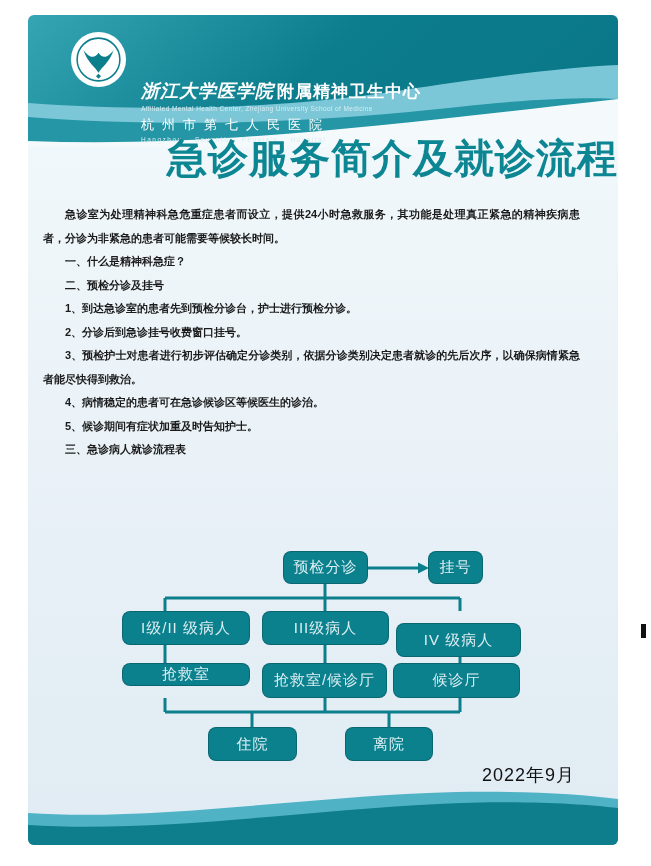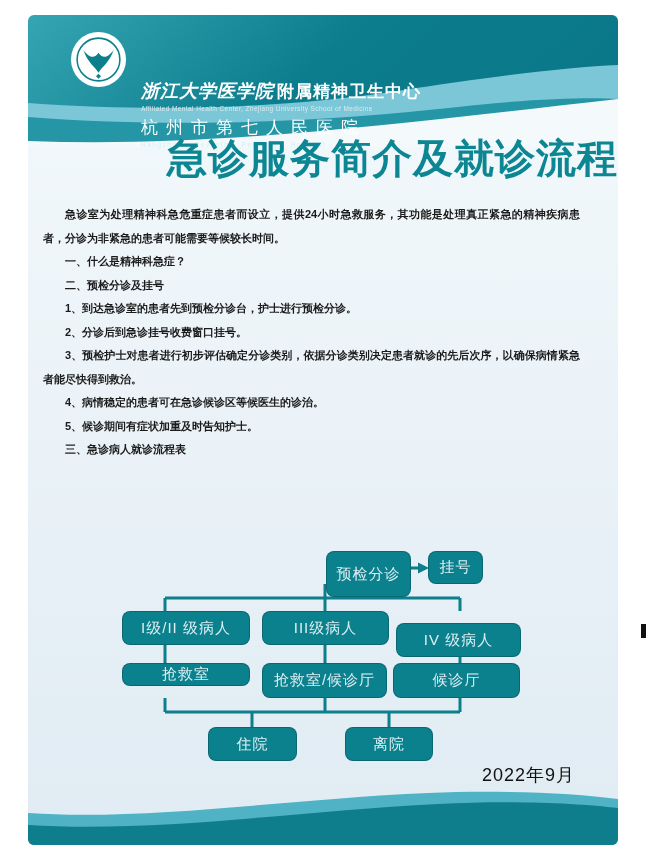--- a/index.html
+++ b/index.html
@@ -26,42 +26,42 @@
     background:linear-gradient(180deg,#F4FAFC 0%,#EBF3F8 45%,#E0EBF3 100%);
   }
   .header-wrap{position:absolute;top:0;left:0;width:590px;height:132px;}
   .header-wrap svg{display:block;}
   .brand{position:absolute;top:16px;left:42px;display:flex;align-items:flex-start;}
   .logo{width:57px;height:57px;flex:0 0 auto;}
   .brand-text{margin-left:14px;color:#ffffff;margin-top:48px;}
   .org-line{font-size:17px;font-weight:bold;letter-spacing:1px;white-space:nowrap;}
   .org-script{font-family:"DejaVu Serif",serif;font-style:italic;font-size:18px;margin-right:3px;}
   .org-en{font-size:6.5px;color:#D6ECF1;letter-spacing:.4px;margin-top:2px;white-space:nowrap;}
-  .hosp-cn{font-size:17px;font-weight:500;letter-spacing:8px;margin-top:4px;white-space:nowrap;}
+  .hosp-cn{font-size:13px;font-weight:500;letter-spacing:8px;margin-top:4px;white-space:nowrap;}
   .hosp-en{font-size:6.5px;color:#D6ECF1;letter-spacing:1.5px;word-spacing:9px;margin-top:2px;white-space:nowrap;}
   .page-title{
     position:absolute;top:116px;left:0;width:100%;
     text-align:right;color:var(--accent-teal);
     font-size:40px;font-weight:bold;letter-spacing:1px;white-space:nowrap;
   }
   .body-text{
     position:absolute;top:188px;left:15px;width:537px;
     font-size:11px;line-height:23.5px;font-weight:700;color:#1b1b1b;
     text-align:justify;
   }
   .body-text p{text-indent:2em;}
   .flowchart{position:absolute;top:536px;left:0;width:590px;height:216px;}
   .flowchart svg.lines{position:absolute;top:0;left:0;}
   .flow-box{
     position:absolute;background:var(--box-teal);
     border:1px solid rgba(6,70,80,.45);border-radius:8px;
     color:#DDEFF3;font-size:15px;letter-spacing:1px;
     display:flex;align-items:center;justify-content:center;white-space:nowrap;
   }
-  .n-triage{left:255px;top:0;width:85px;height:46px;margin-left:43px;}
+  .n-triage{left:255px;top:0;width:85px;height:33px;}
   .n-register{left:400px;top:0;width:55px;height:33px;}
   .n-level12{left:94px;top:60px;width:128px;height:34px;}
   .n-level3{left:234px;top:60px;width:127px;height:34px;}
   .n-level4{left:368px;top:72px;width:125px;height:34px;}
   .n-rescue{left:94px;top:112px;width:128px;height:23px;}
   .n-rescuewait{left:234px;top:112px;width:125px;height:35px;}
   .n-wait{left:365px;top:112px;width:127px;height:35px;}
   .n-admit{left:180px;top:176px;width:89px;height:34px;}
   .n-discharge{left:317px;top:176px;width:88px;height:34px;}
   .doc-date{

